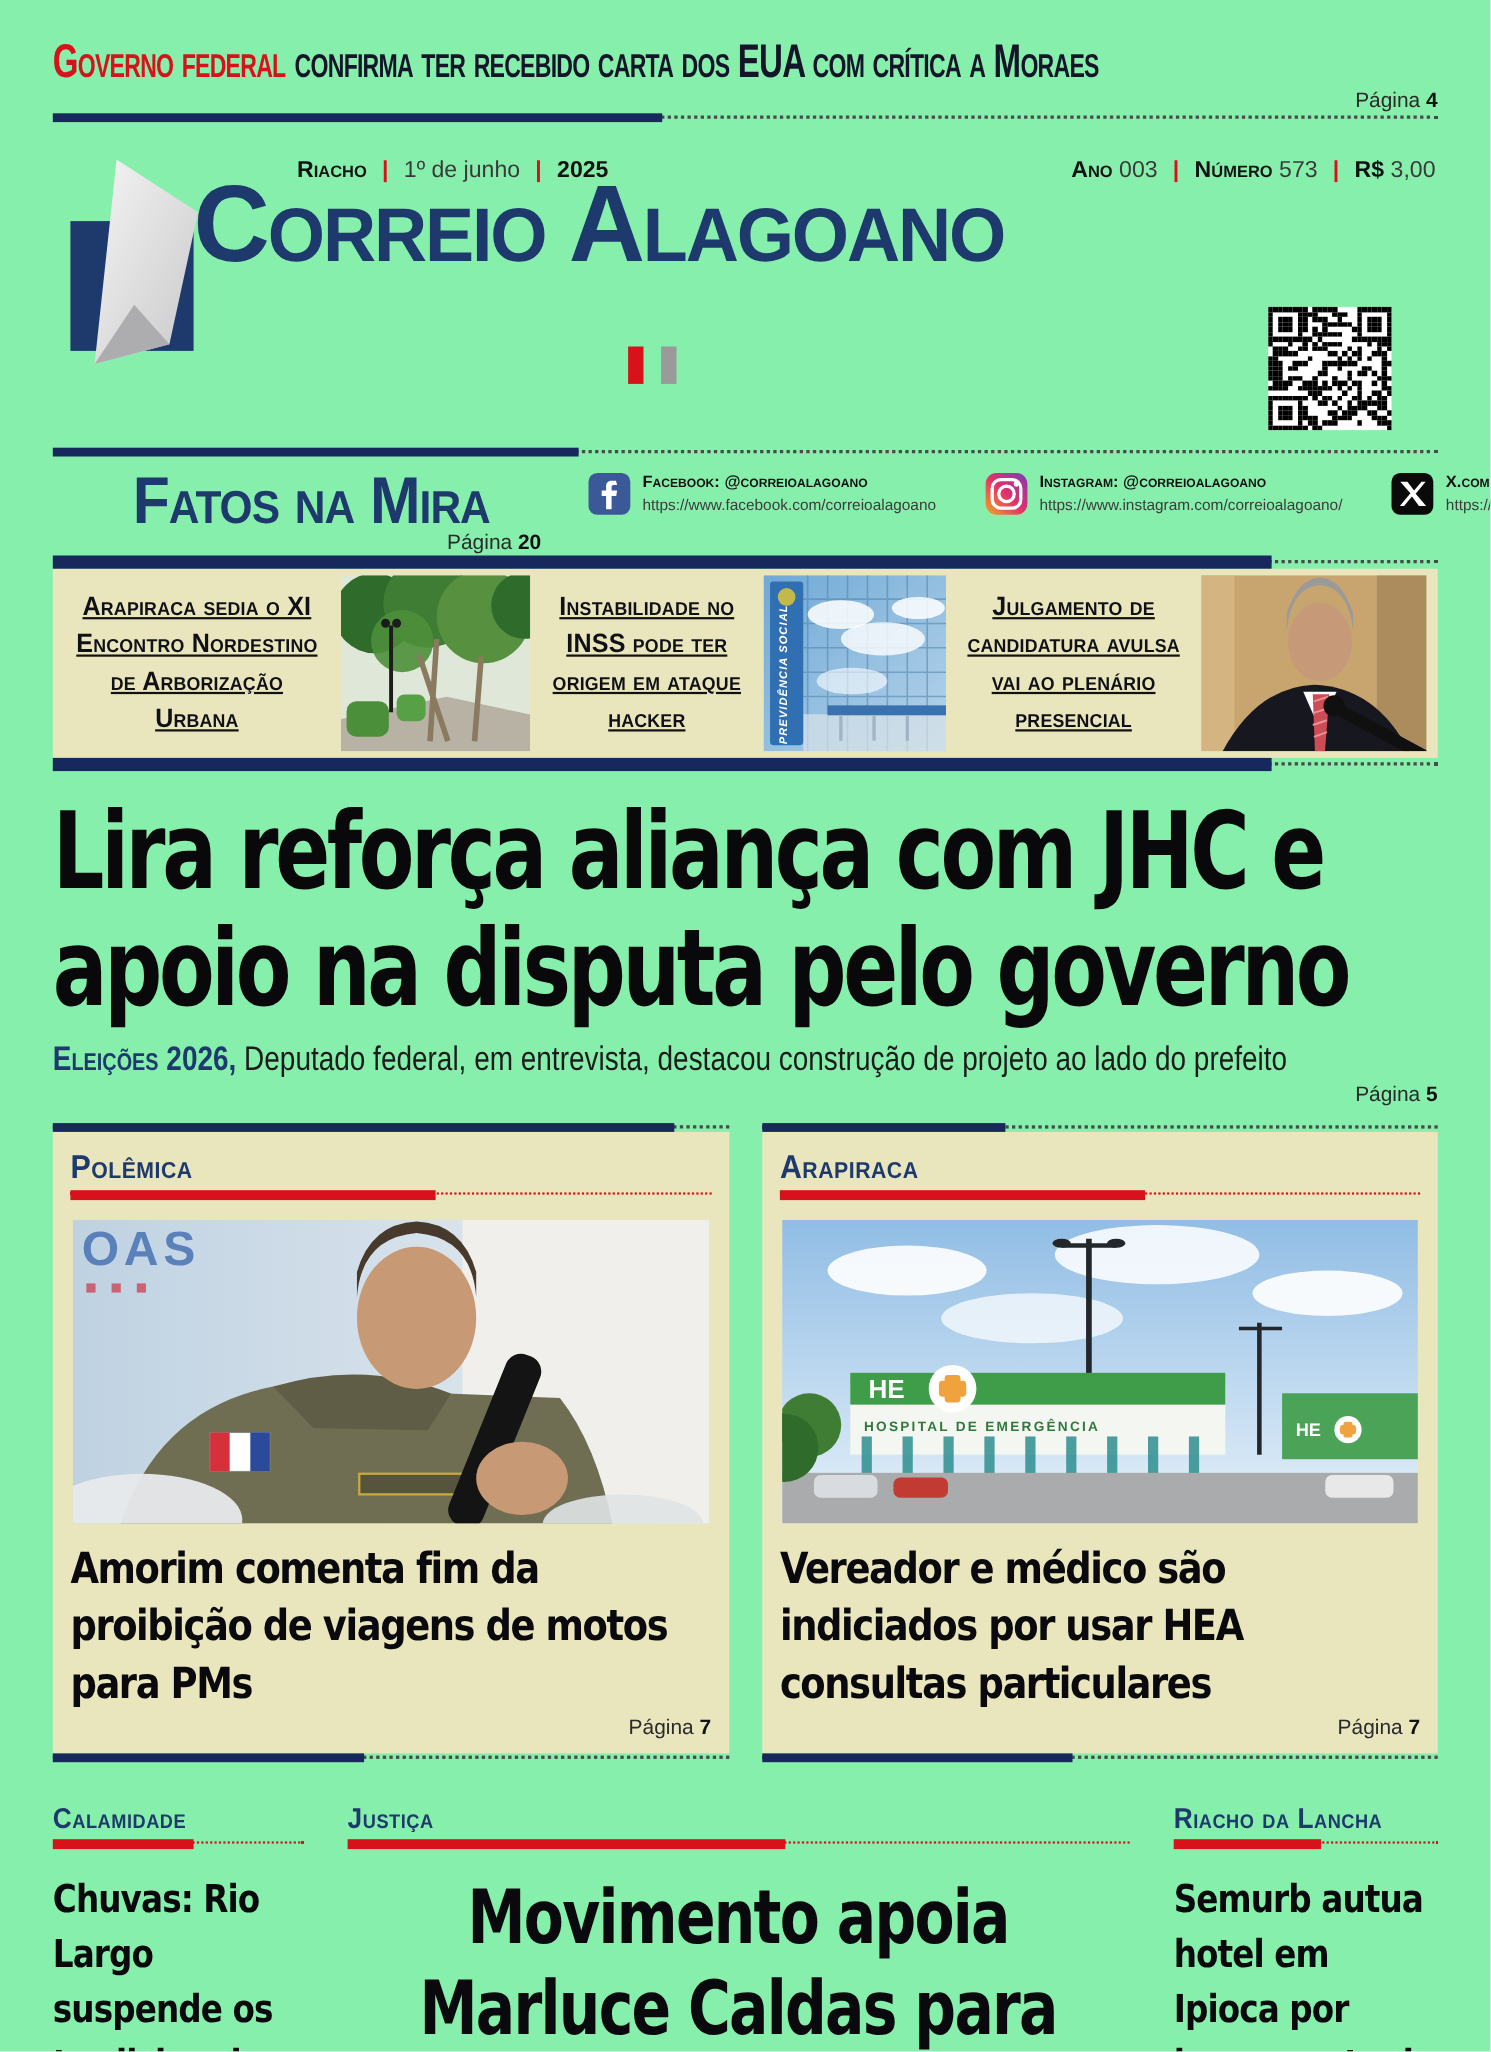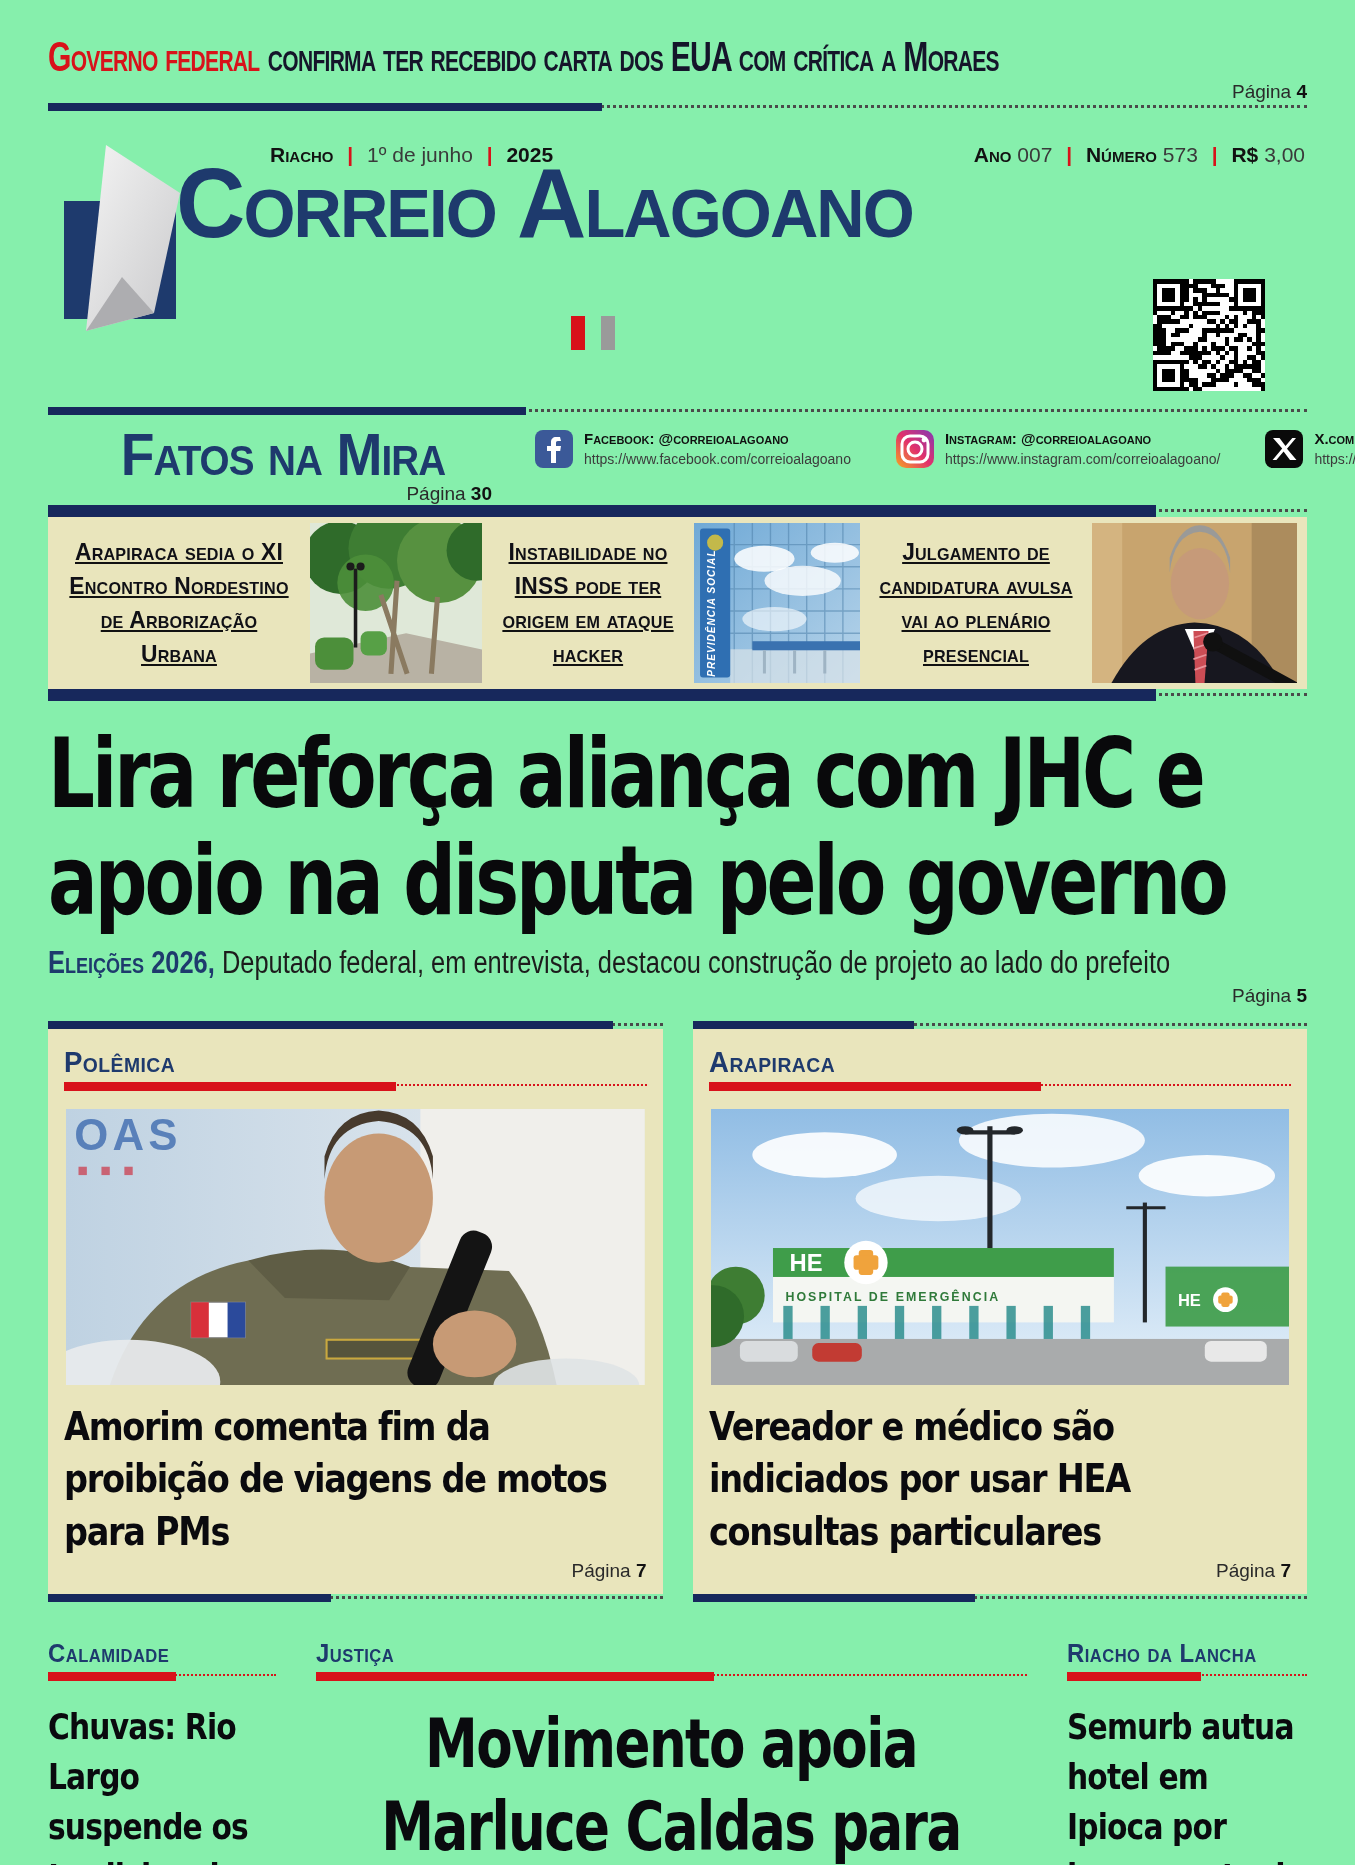--- a/index.html
+++ b/index.html
@@ -138,21 +138,21 @@
     </div>
     <div class="meta meta-left">
       <span class="lab">Riacho</span>
       <span class="sep">|</span>
       <span class="val">1º de junho</span>
       <span class="sep">|</span>
       <span class="lab">2025</span>
     </div>
     <div class="meta meta-right">
       <span class="lab">Ano</span>
-      <span class="val">007</span>
+      <span class="val">003</span>
       <span class="sep">|</span>
       <span class="lab">Número</span>
       <span class="val">573</span>
       <span class="sep">|</span>
       <span class="lab">R$</span>
       <span class="val">3,00</span>
     </div>
     <div class="paper-title">Correio Alagoano</div>
     <div class="tagline">
       <span class="blk red"></span><span class="blk gray"></span>
@@ -785,21 +785,21 @@
           <div></div>
           <div class="on"></div>
         </div>
       </div>
   </div>
 
   <div class="nbar thin" style="--s:38%"></div>
   <div class="social-row">
     <div class="fatos-block">
       <div class="fatos-title">Fatos na Mira</div>
-      <span class="pref"><span>Página</span> <b>30</b></span>
+      <span class="pref"><span>Página</span> <b>20</b></span>
     </div>
     <div class="socials">
       <div class="social">
         <span class="ic">
           <svg viewBox="0 0 40 40">
               <rect x="1" y="1" width="38" height="38" rx="8" fill="#3b5998"></rect>
             <path d="M26 8h-4c-3 0-5 2-5 5v4h-4v5h4v12h5V22h4.2l.8-5h-5v-3.2c0-1 .6-1.8 1.8-1.8H27z" fill="#fff"></path>
             </svg>
         </span>
         <span>

